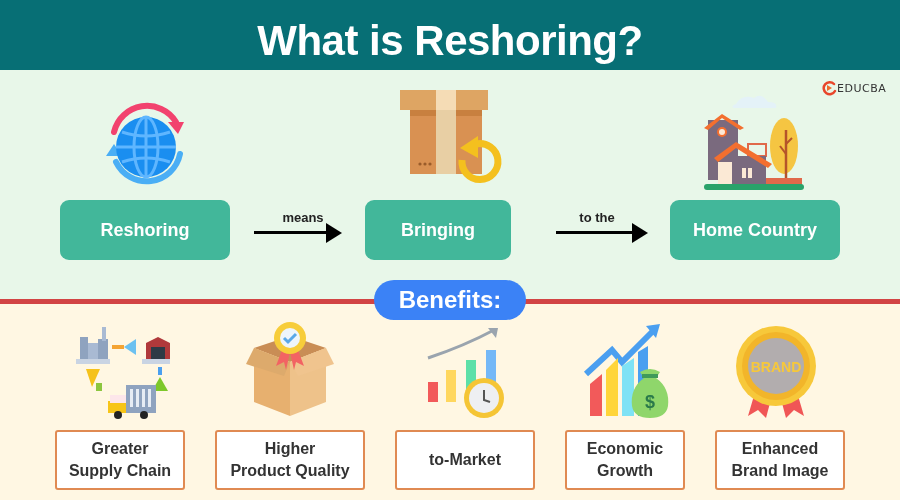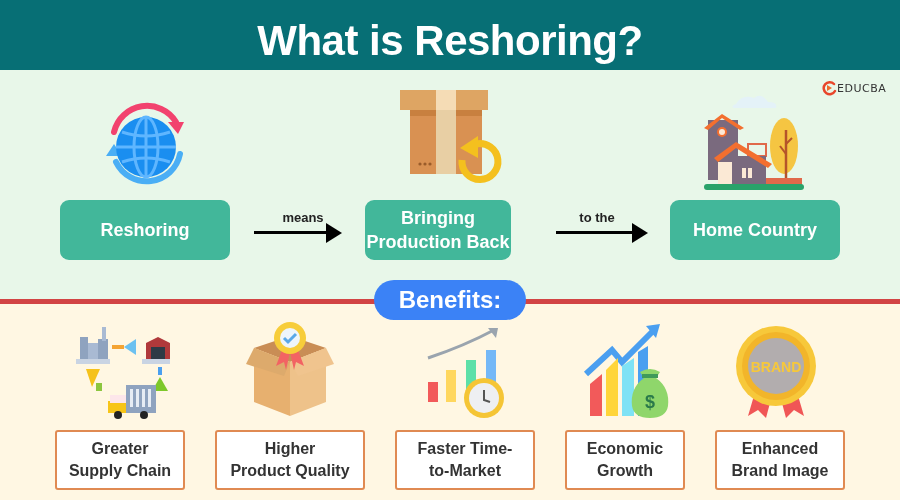--- a/index.html
+++ b/index.html
@@ -93,21 +93,20 @@
   <rect x="42" y="80" width="4" height="10" fill="#fbe9d5"></rect>
   <rect x="48" y="80" width="4" height="10" fill="#fbe9d5"></rect>
   <rect x="4" y="96" width="100" height="6" rx="3" fill="#29a36a"></rect>
 </svg>
 
 <div class="flow-box" style="left:60px;top:200px;width:170px;height:60px">
   <span>Reshoring</span>
 </div>
 <div class="flow-box" style="left:365px;top:200px;width:146px;height:60px;flex-direction:column">
   <span>Bringing</span>
-  <span>Production Back</span>
 </div>
 <div class="flow-box" style="left:670px;top:200px;width:170px;height:60px">
   <span>Home Country</span>
 </div>
 
 <div class="arrow" style="left:254px;top:210px;width:88px">
   <div class="arrow-label" style="padding-left:10px">means</div>
   <div class="arrow-line" style="width:76px"></div>
   <div class="arrow-head" style="left:72px"></div>
 </div>
@@ -193,21 +192,20 @@
 
 <div class="benefit-box" style="left:55px;width:130px">
   <span>Greater</span>
   <span>Supply Chain</span>
 </div>
 <div class="benefit-box" style="left:215px;width:150px">
   <span>Higher</span>
   <span>Product Quality</span>
 </div>
 <div class="benefit-box" style="left:395px;width:140px">
-  <span>Faster Time-</span>
   <span>to-Market</span>
 </div>
 <div class="benefit-box" style="left:565px;width:120px">
   <span>Economic</span>
   <span>Growth</span>
 </div>
 <div class="benefit-box" style="left:715px;width:130px">
   <span>Enhanced</span>
   <span>Brand Image</span>
 </div>

